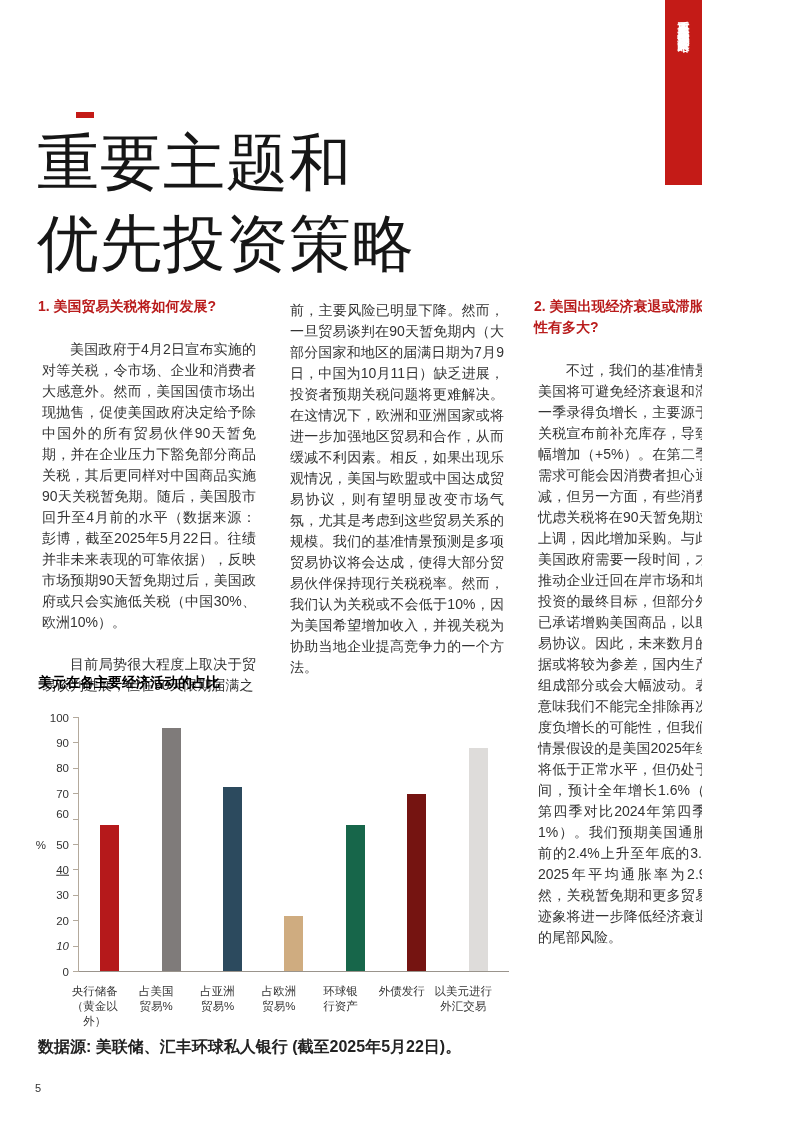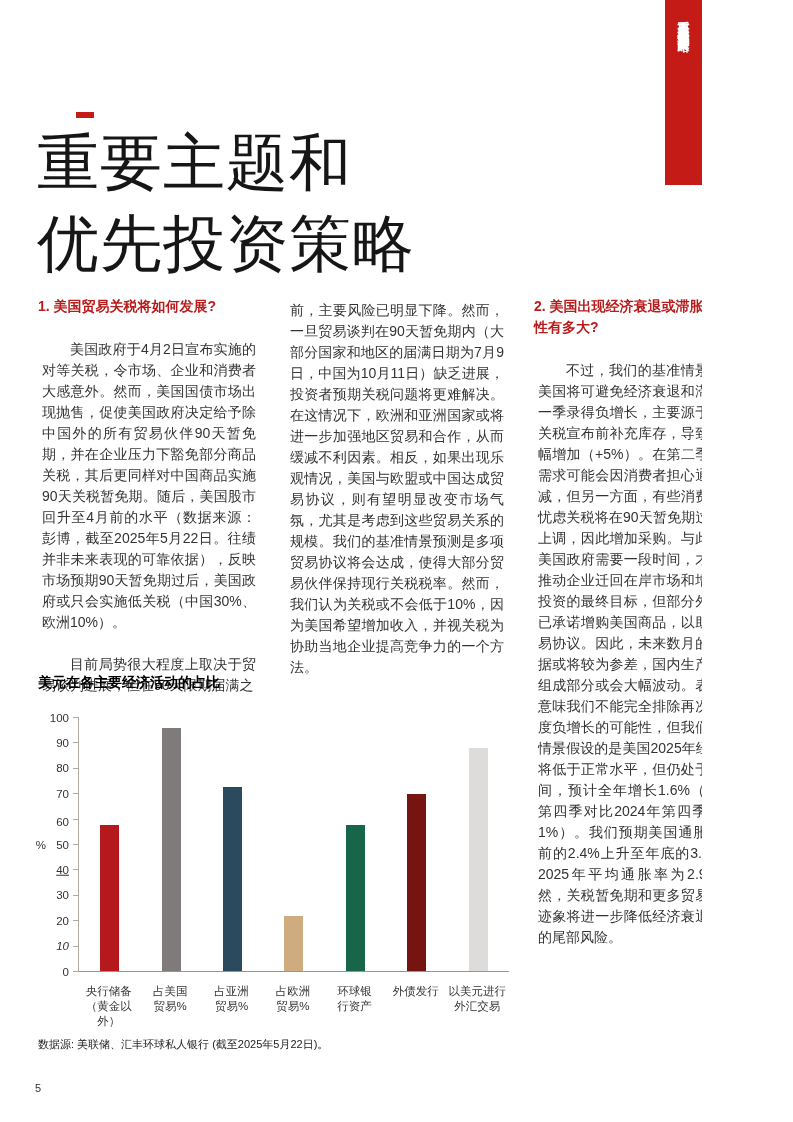--- a/index.html
+++ b/index.html
@@ -44,27 +44,27 @@
   .bar{width:19px;}
   .ytick-label{
     position:absolute;right:calc(100% + 10px);transform:translateY(50%);
     font-size:11.5px;color:#333;line-height:1;
   }
   .ytick-mark{position:absolute;left:-6px;width:6px;height:1px;background:#B3A99C;}
   .y-axis-unit{
     position:absolute;right:calc(100% + 33px);bottom:127px;transform:translateY(50%);
     font-size:11.5px;color:#333;line-height:1;
   }
-  .chart-categories{display:flex;margin-left:40px;width:430px;margin-top:12px;}
+  .chart-categories{display:flex;margin-left:26px;width:430px;margin-top:12px;}
   .cat-label{
     flex:1;text-align:center;white-space:pre-line;font-size:11.5px;
     line-height:15px;color:#333;
   }
   
-  .footnote{position:absolute;left:38px;top:1037px;font-size:11px;font-weight:normal;color:#222;}
+  .footnote{position:absolute;left:38px;top:1037px;font-size:16px;font-weight:bold;color:#222;}
   .page-number{position:absolute;left:35px;top:1082px;font-size:11px;color:#333;}
 </style>
 </head>
 <body>
 
 <div class="page">
 
   <div class="side-tab">
     <span>重要主題和優先投資策略</span>
   </div>
@@ -124,21 +124,21 @@
         <div class="ytick-label" style="bottom: 25.4px; font-style: italic;">10</div>
         <div class="ytick-mark" style="bottom: 25.4px;"></div>
         <div class="ytick-label" style="bottom: 50.8px;">20</div>
         <div class="ytick-mark" style="bottom: 50.8px;"></div>
         <div class="ytick-label" style="bottom: 76.2px;">30</div>
         <div class="ytick-mark" style="bottom: 76.2px;"></div>
         <div class="ytick-label" style="bottom: 101.6px; text-decoration: underline;">40</div>
         <div class="ytick-mark" style="bottom: 101.6px;"></div>
         <div class="ytick-label" style="bottom: 127px;">50</div>
         <div class="ytick-mark" style="bottom: 127px;"></div>
-        <div class="ytick-label" style="bottom: 150px; text-align: center;">60</div>
+        <div class="ytick-label" style="bottom: 158px; text-align: center;">60</div>
         <div class="ytick-mark" style="bottom: 152.4px;"></div>
         <div class="ytick-label" style="bottom: 177.8px; margin-top: 27px;">70</div>
         <div class="ytick-mark" style="bottom: 177.8px;"></div>
         <div class="ytick-label" style="bottom: 203.2px;">80</div>
         <div class="ytick-mark" style="bottom: 203.2px;"></div>
         <div class="ytick-label" style="bottom: 228.6px;">90</div>
         <div class="ytick-mark" style="bottom: 228.6px;"></div>
         <div class="ytick-label" style="bottom: 254px;">100</div>
         <div class="ytick-mark" style="bottom: 254px;"></div>
       </div>

